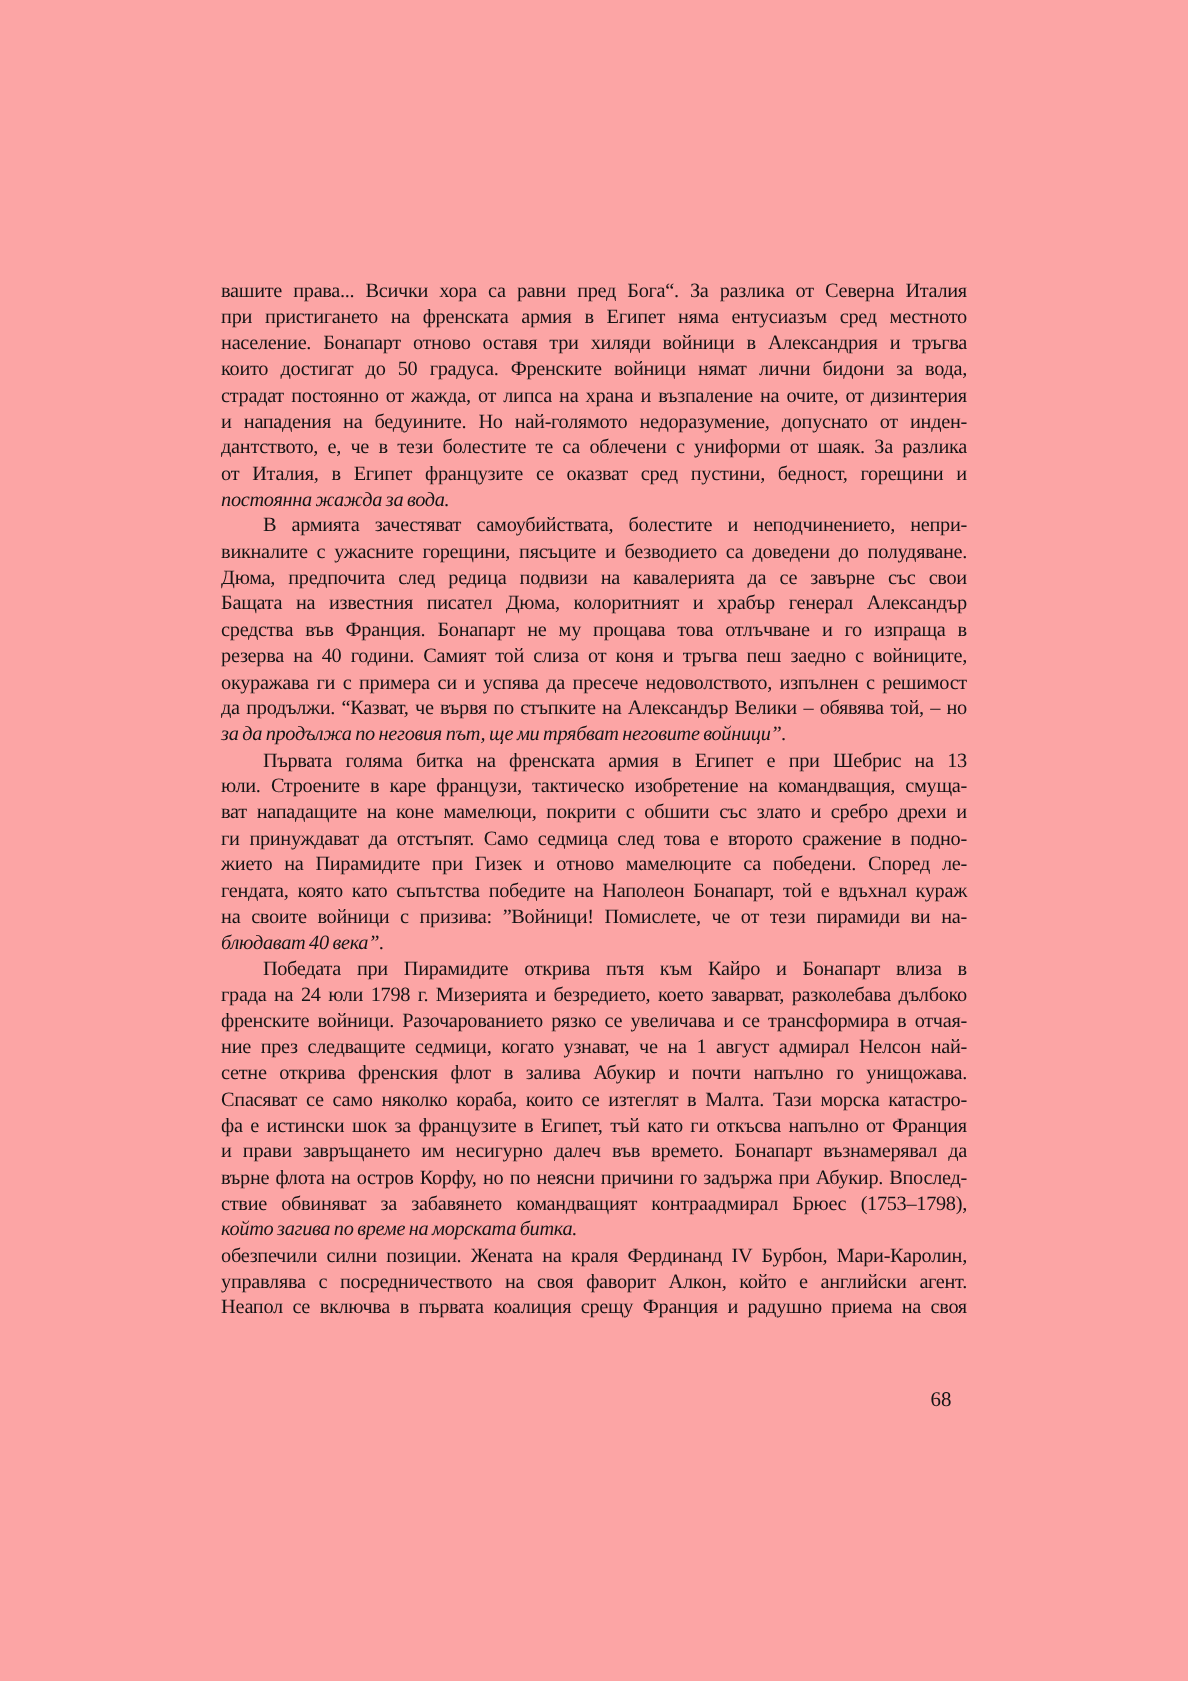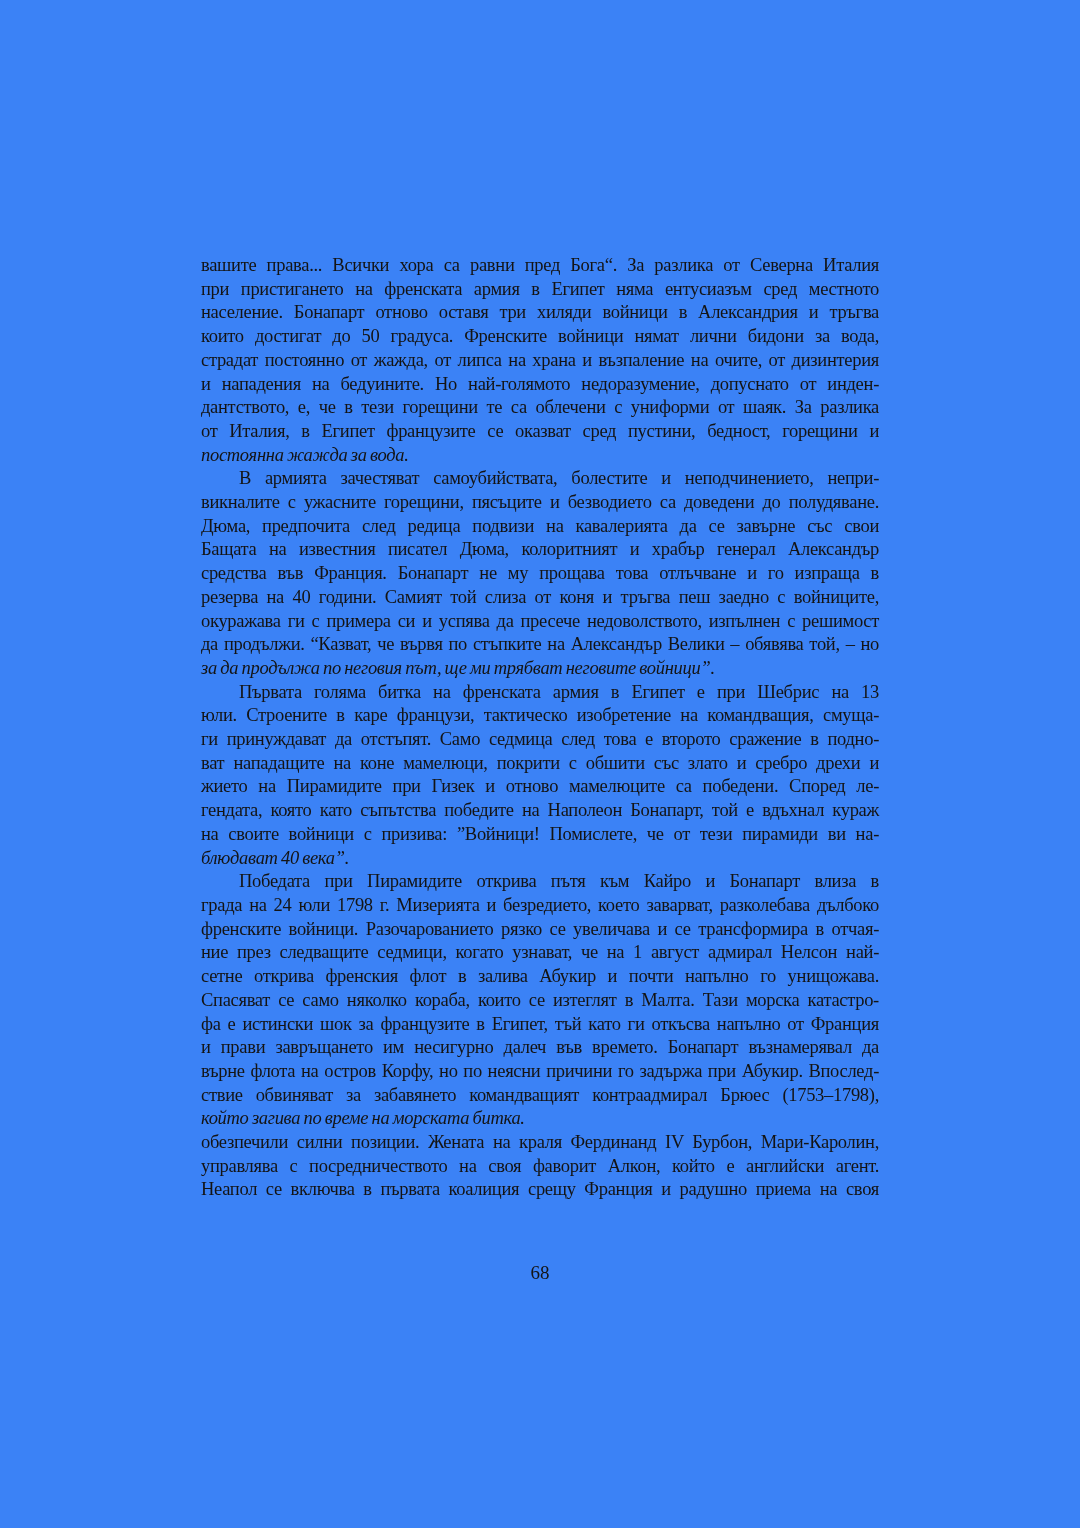--- a/index.html
+++ b/index.html
@@ -4,21 +4,21 @@
 <style>
   html, body {
     margin: 0;
     padding: 0;
     background: #ffffff;
   }
   .page {
     position: relative;
     width: 1080px;
     height: 1528px;
-    background: #3b82f6;
+    background: #fca5a5;
     overflow: hidden;
     font-family: "Liberation Serif", serif;
     color: #141414;
   }
   .text-block {
     position: absolute;
     left: 201px;
     top: 254px;
     width: 678px;
   }
@@ -36,60 +36,60 @@
   }
   .line.indent {
     text-indent: 38px;
   }
   .line.endline {
     text-align-last: left;
     font-style: italic;
   }
   .page-number {
     position: absolute;
-    left: 201px;
+    left: 187px;
     top: 1262px;
     width: 678px;
-    text-align: center;
+    text-align: right;
     font-size: 19px;
     letter-spacing: 0;
   }
 </style>
 </head>
 <body>
 
 <div class="page">
   <div class="text-block" id="text-block">
       <div class="paragraph">
         <div class="line">вашите права... Всички хора са равни пред Бога“. За разлика от Северна Италия</div>
         <div class="line">при пристигането на френската армия в Египет няма ентусиазъм сред местното</div>
         <div class="line">население. Бонапарт отново оставя три хиляди войници в Александрия и тръгва</div>
         <div class="line">които достигат до 50 градуса. Френските войници нямат лични бидони за вода,</div>
         <div class="line">страдат постоянно от жажда, от липса на храна и възпаление на очите, от дизинтерия</div>
         <div class="line">и нападения на бедуините. Но най-голямото недоразумение, допуснато от инден-</div>
-        <div class="line">дантството, е, че в тези горещини те са облечени с униформи от шаяк. За разлика</div>
+        <div class="line">дантството, е, че в тези болестите те са облечени с униформи от шаяк. За разлика</div>
         <div class="line">от Италия, в Египет французите се оказват сред пустини, бедност, горещини и</div>
         <div class="line endline">постоянна жажда за вода.</div>
       </div>
       <div class="paragraph">
         <div class="line indent">В армията зачестяват самоубийствата, болестите и неподчинението, непри-</div>
         <div class="line">викналите с ужасните горещини, пясъците и безводието са доведени до полудяване.</div>
         <div class="line">Дюма, предпочита след редица подвизи на кавалерията да се завърне със свои</div>
         <div class="line">Бащата на известния писател Дюма, колоритният и храбър генерал Александър</div>
         <div class="line">средства във Франция. Бонапарт не му прощава това отлъчване и го изпраща в</div>
         <div class="line">резерва на 40 години. Самият той слиза от коня и тръгва пеш заедно с войниците,</div>
         <div class="line">окуражава ги с примера си и успява да пресече недоволството, изпълнен с решимост</div>
         <div class="line">да продължи. “Казват, че вървя по стъпките на Александър Велики – обявява той, – но</div>
         <div class="line endline">за да продължа по неговия път, ще ми трябват неговите войници”.</div>
       </div>
       <div class="paragraph">
         <div class="line indent">Първата голяма битка на френската армия в Египет е при Шебрис на 13</div>
         <div class="line">юли. Строените в каре французи, тактическо изобретение на командващия, смуща-</div>
+        <div class="line">ват нападащите на коне мамелюци, покрити с обшити със злато и сребро дрехи и</div>
         <div class="line">ги принуждават да отстъпят. Само седмица след това е второто сражение в подно-</div>
-        <div class="line">ват нападащите на коне мамелюци, покрити с обшити със злато и сребро дрехи и</div>
         <div class="line">жието на Пирамидите при Гизек и отново мамелюците са победени. Според ле-</div>
         <div class="line">гендата, която като съпътства победите на Наполеон Бонапарт, той е вдъхнал кураж</div>
         <div class="line">на своите войници с призива: ”Войници! Помислете, че от тези пирамиди ви на-</div>
         <div class="line endline">блюдават 40 века”.</div>
       </div>
       <div class="paragraph">
         <div class="line indent">Победата при Пирамидите открива пътя към Кайро и Бонапарт влиза в</div>
         <div class="line">града на 24 юли 1798 г. Мизерията и безредието, което заварват, разколебава дълбоко</div>
         <div class="line">френските войници. Разочарованието рязко се увеличава и се трансформира в отчая-</div>
         <div class="line">ние през следващите седмици, когато узнават, че на 1 август адмирал Нелсон най-</div>

